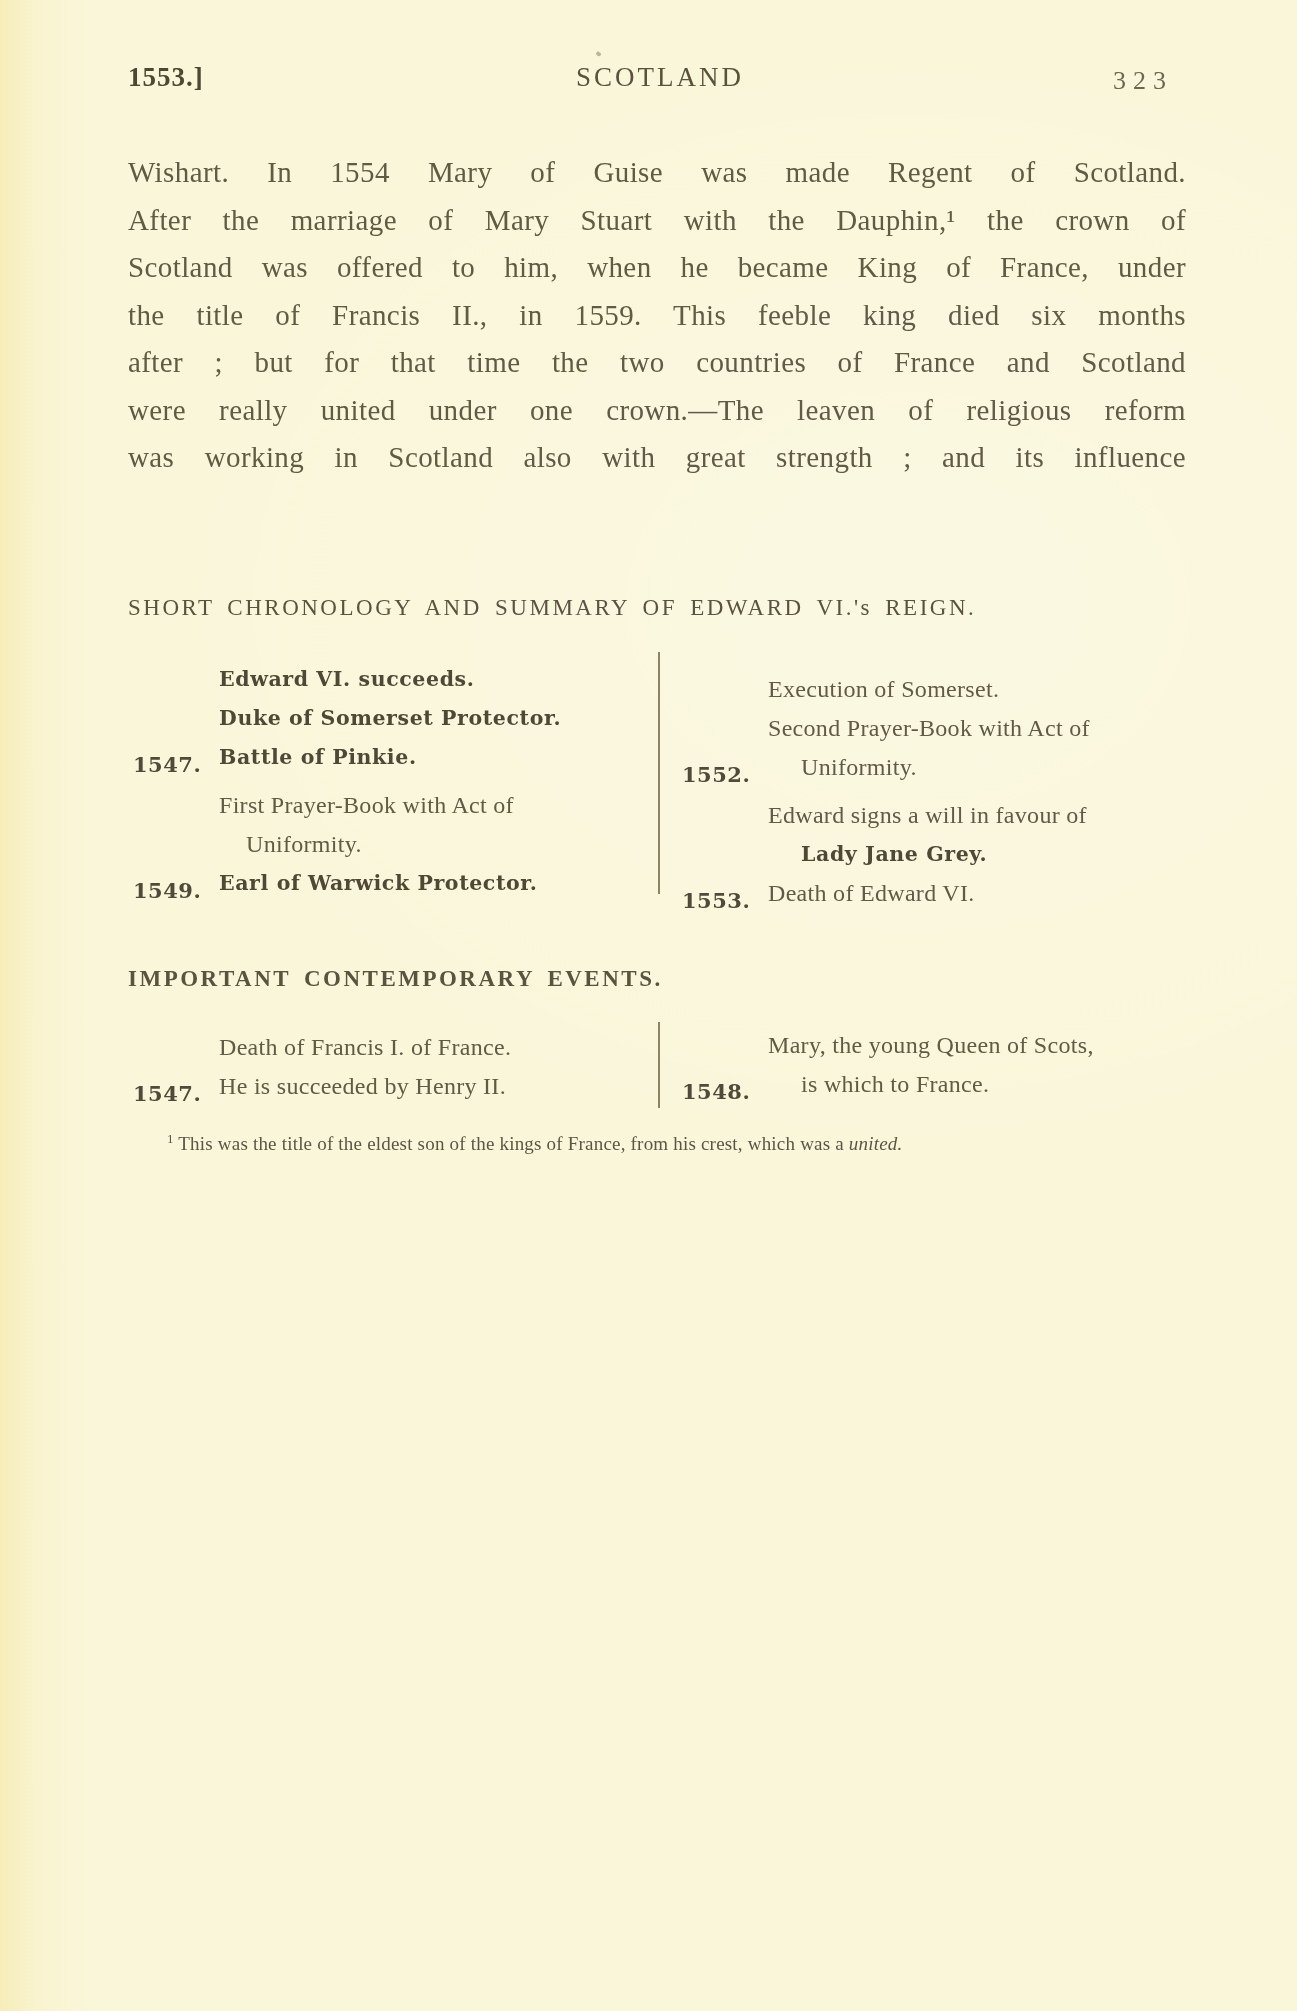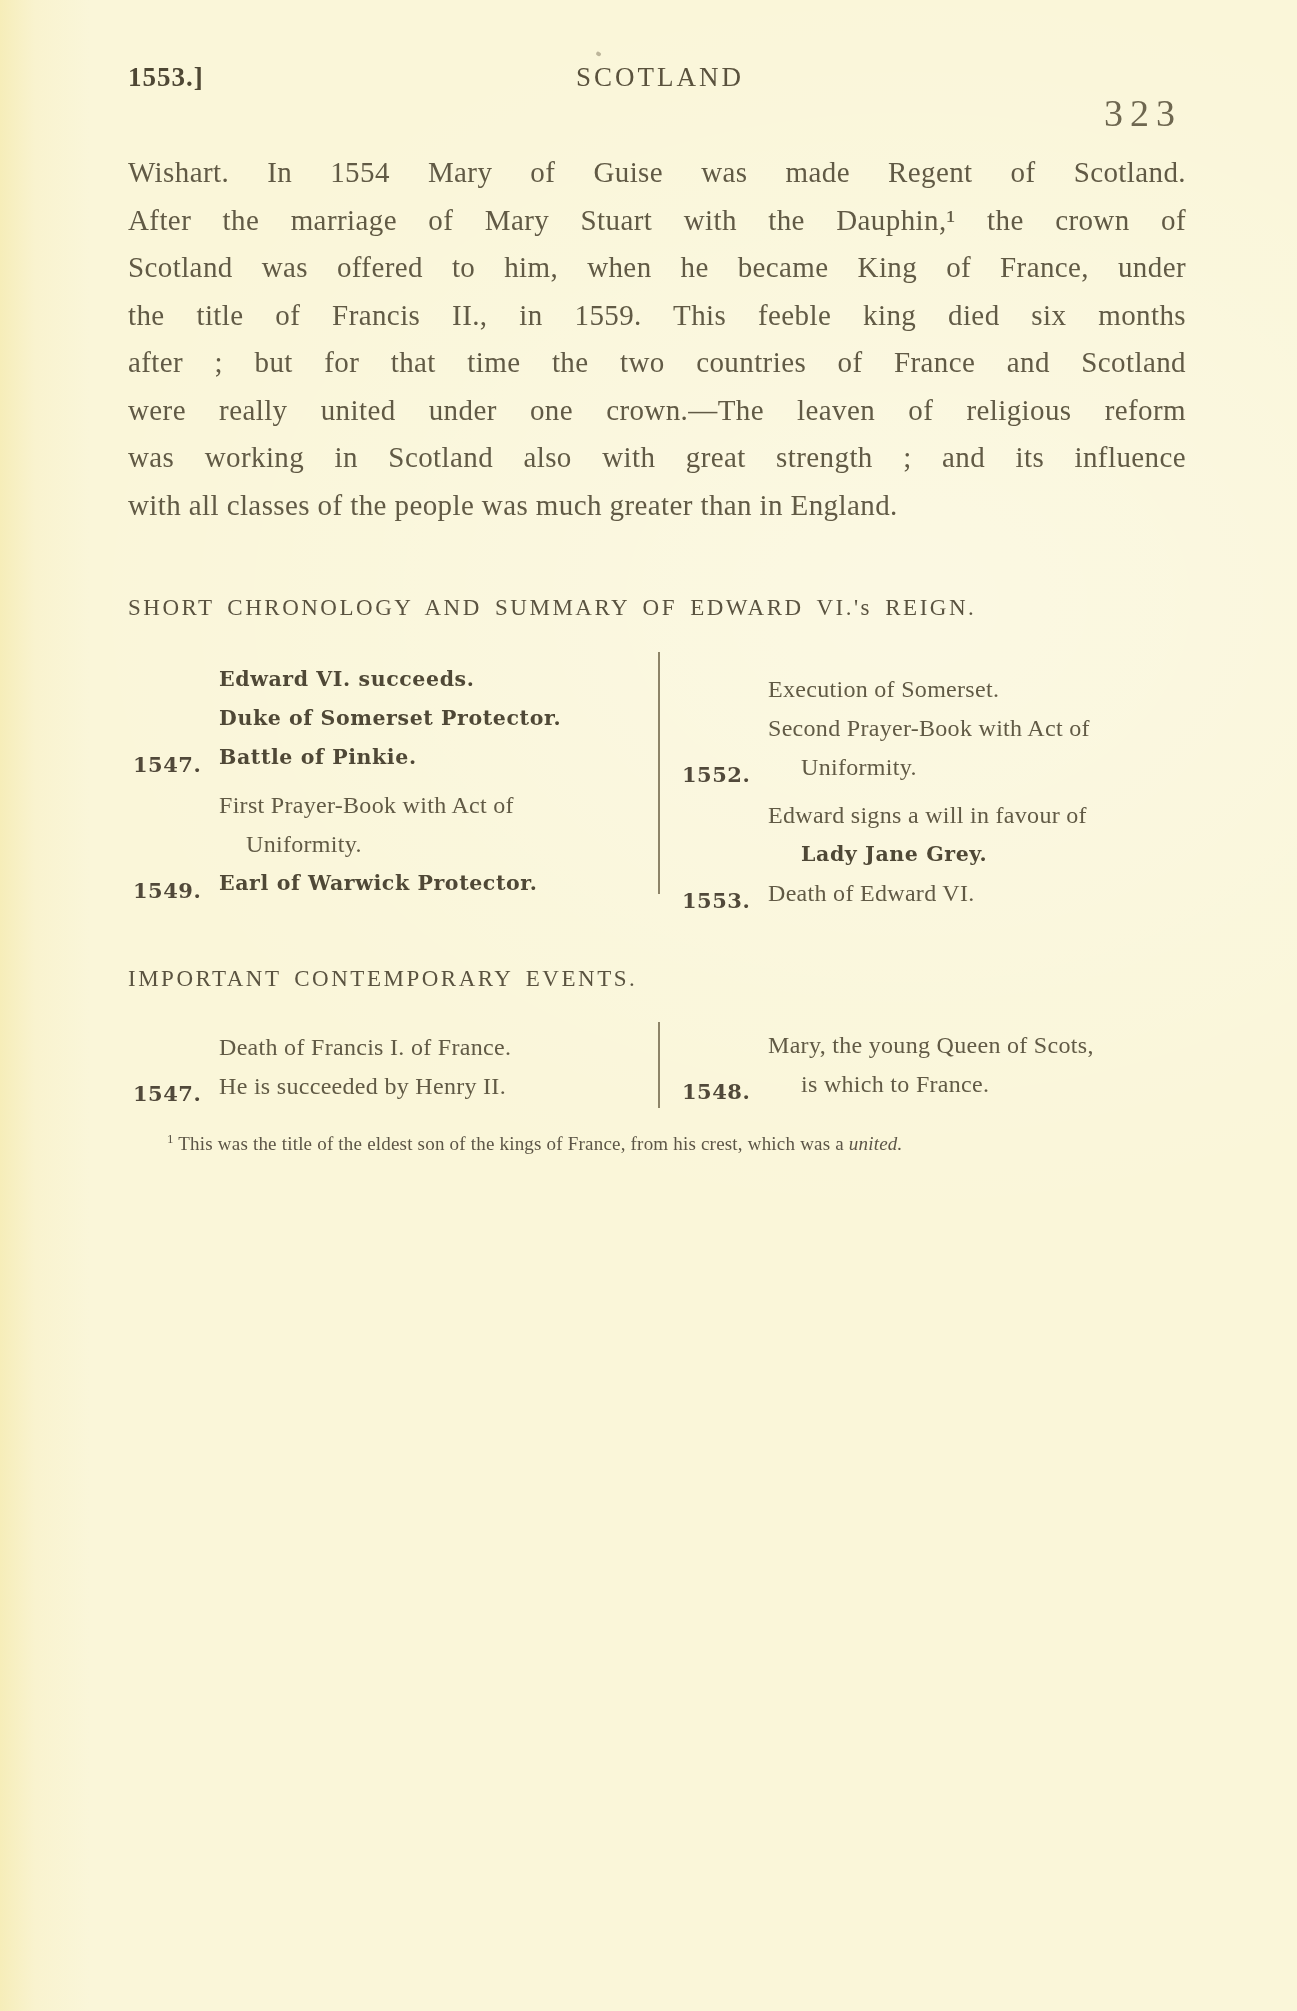--- a/index.html
+++ b/index.html
@@ -46,24 +46,23 @@
     text-align: center;
     font-size: 27px;
     letter-spacing: 3px;
     color: #5a523d;
   }
   .hdr-page {
     position: absolute;
     left: 1098px; top: 66px;
     width: 90px;
     text-align: center;
-    font-size: 38px;
+    font-size: 26px;
     letter-spacing: 7px;
     color: #6e6750;
-    margin-top: 25px;
   }
 
   
   .paragraph {
     position: absolute;
     left: 128px; top: 149px;
     width: 1058px;
     font-size: 29px;
     line-height: 47.5px;
     letter-spacing: 0.4px;
@@ -82,21 +81,21 @@
   .sec-heading {
     position: absolute;
     left: 128px;
     width: 1058px;
     font-size: 23px;
     letter-spacing: 2.5px;
     word-spacing: 5px;
     color: #5a5340;
   }
   .sec-heading.h1 { top: 595px; }
-  .sec-heading.h2 { top: 966px; }
+  .sec-heading.h2 { top: 966px; font-weight: bold; }
 
   
   .col {
     position: absolute;
     font-size: 24px;
     color: #615a45;
   }
   .col.s1-left  { left: 133px; top: 660px; width: 505px; }
   .col.s1-right { left: 682px; top: 658px; width: 510px; margin-top: 12px; }
   .col.s2-left  { left: 133px; top: 1028px; width: 505px; }
@@ -167,21 +166,20 @@
   <div class="hdr-page">323</div>
 
   <div class="paragraph">
     <div class="para-line">Wishart. In 1554 Mary of Guise was made Regent of Scotland.</div>
     <div class="para-line">After the marriage of Mary Stuart with the Dauphin,¹ the crown of</div>
     <div class="para-line">Scotland was offered to him, when he became King of France, under</div>
     <div class="para-line">the title of Francis II., in 1559. This feeble king died six months</div>
     <div class="para-line">after ; but for that time the two countries of France and Scotland</div>
     <div class="para-line">were really united under one crown.—The leaven of religious reform</div>
     <div class="para-line">was working in Scotland also with great strength ; and its influence</div>
-    <div class="para-line last">with all classes of the people was much greater than in England.</div>
   </div>
 
   <div class="sec-heading h1">SHORT CHRONOLOGY AND SUMMARY OF EDWARD VI.'s REIGN.</div>
 
   <div class="divider d1"></div>
 
   <div class="col s1-left">
     <div class="entry">
       <div class="year">1547.</div>
       <div class="lines">

